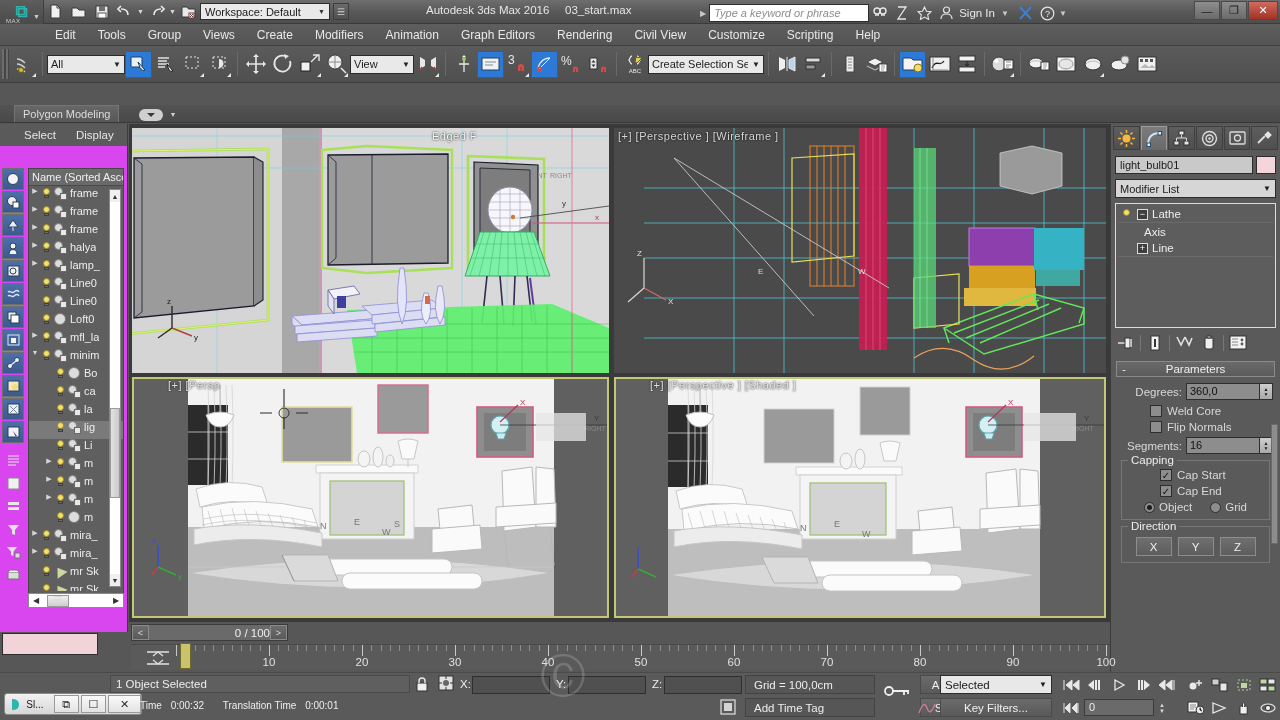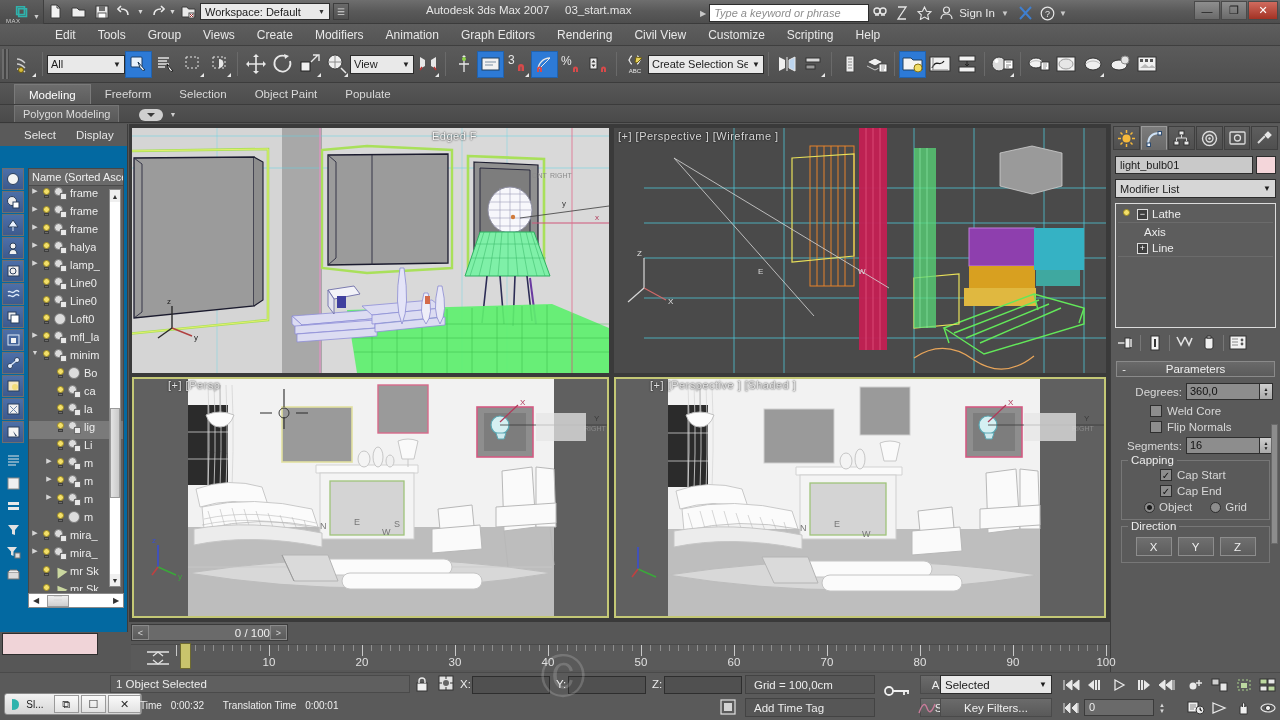--- a/index.html
+++ b/index.html
@@ -104,21 +104,21 @@
   .rsubtab { padding:0 8px; height:17px; line-height:17px; font-size:11px; color:#dcdcdc;
     background:linear-gradient(180deg,#676767,#585858); border:1px solid #747474; border-bottom:none;}
   .pill { width:24px;height:12px;border-radius:6px;background:#cfcfcf;display:inline-flex;
     align-items:center;justify-content:center;}
   .pill .tri { width:0;height:0;border-left:4px solid transparent;border-right:4px solid transparent;
     border-top:4px solid #3a3a3a;}
 
   
   .leftpanel {
     position:absolute; left:0; top:124px; width:128px; height:508px;
-    background:#0369a1; border-right:1px solid #3c3c3c;
+    background:#d946ef; border-right:1px solid #3c3c3c;
   }
   .lp-menubar { height:22px; display:flex; align-items:center; padding-left:14px;
     background:#5a5a5a; }
   .lp-menubar span { font-size:11.5px; padding:0 10px; color:#e6e6e6;}
   .lp-tools { position:absolute; left:2px; top:44px; width:24px; }
   .lptool { width:22px;height:22px;margin-bottom:1px; display:flex;align-items:center;justify-content:center;
     border:1px solid #6e6e6e; background:linear-gradient(180deg,#4d6fa8,#3d5a8d);}
   .lptool.plain { background:transparent; border-color:transparent; }
   .lptool.sep { height:4px; border:none; background:none;}
   .lp-list {
@@ -346,21 +346,21 @@
           <rect x="8" y="8" width="5" height="5" fill="#fff" stroke="#4a4a4a"></rect>
           <path d="M9 9l3 3M12 9l-3 3" stroke="#9a2b2b"></path>
         </svg>
     </div>
     <div class="wsbox">
       <span class="lbl">Workspace: Default</span>
       <span class="cv">▼</span>
     </div>
     <div class="wsmore">☰</div>
 
-    <div class="apptitle">Autodesk 3ds Max 2007</div>
+    <div class="apptitle">Autodesk 3ds Max 2016</div>
     <div class="filetitle">03_start.max</div>
 
     <div class="searchwrap">
       <span class="searchcaret">▶</span>
       <div class="searchbox">Type a keyword or phrase</div>
       <div class="tbicon">
         <svg width="16" height="14" viewBox="0 0 16 14">
             <circle cx="5" cy="5" r="3" fill="none" stroke="#e6e6e6" stroke-width="1.4"></circle>
             <circle cx="11" cy="5" r="3" fill="none" stroke="#e6e6e6" stroke-width="1.4"></circle>
             <path d="M3 9h4M9 9h4" stroke="#e6e6e6" stroke-width="1.4"></path>
@@ -646,27 +646,20 @@
       <svg width="24" height="20" viewBox="0 0 24 20">
           <rect x="3" y="3" width="18" height="14" fill="#f0f0f0" stroke="#333"></rect>
           <rect x="5" y="5" width="3" height="3" fill="#555"></rect>
           <rect x="10" y="5" width="3" height="3" fill="#555"></rect>
           <rect x="15" y="5" width="3" height="3" fill="#555"></rect>
           <path d="M5 14l5-4 4 3 3-2 4 3z" fill="#b8b8b8"></path>
         </svg>
     </div>
   </div>
 
-  <div class="ribbon" id="ribbontabs">
-      <div class="rtab active">Modeling</div>
-      <div class="rtab">Freeform</div>
-      <div class="rtab">Selection</div>
-      <div class="rtab">Object Paint</div>
-      <div class="rtab">Populate</div>
-    </div>
   <div class="ribbon-sub">
     <div class="rsubtab">Polygon Modeling</div>
     <div style="margin-left:20px">
       <span class="pill">
           <span class="tri"></span>
         </span>
       <span style="font-size:7px;color:#d0d0d0;margin-left:3px">▼</span>
     </div>
   </div>
 

